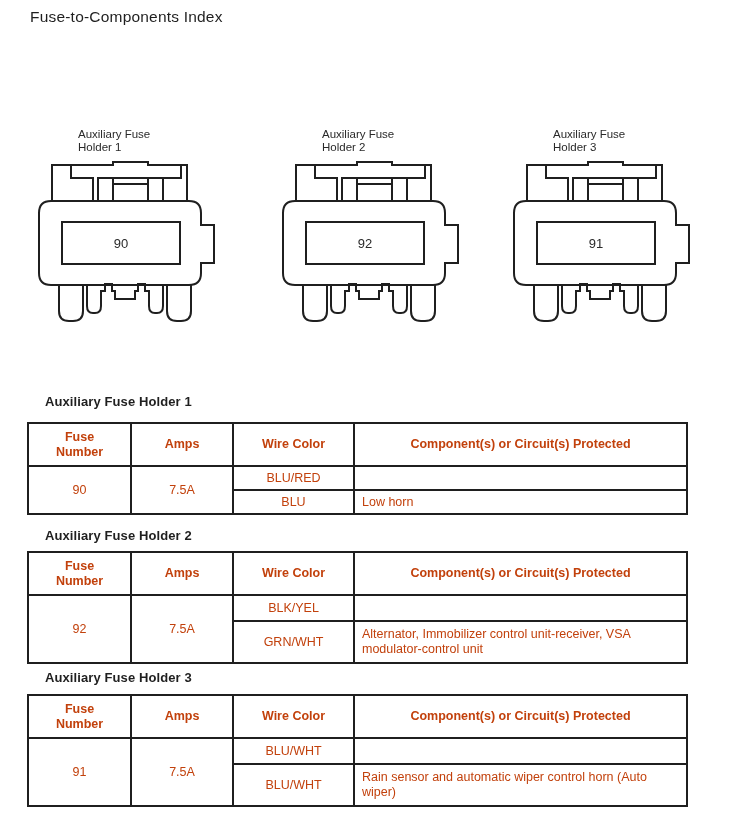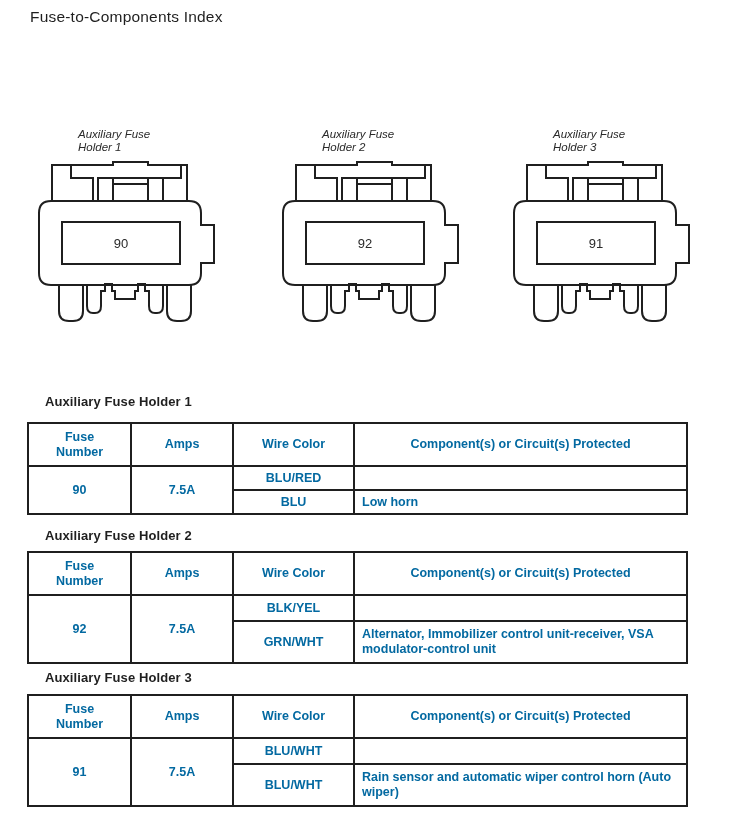--- a/index.html
+++ b/index.html
@@ -11,48 +11,47 @@
     overflow:hidden;
   }
   .page-title{
     position:absolute;left:30px;top:8px;
     font-size:15.5px;font-weight:normal;letter-spacing:.2px;
   }
   
   .holder{position:absolute;top:128px;width:205px;}
   .holder-label{
     margin-left:43px;font-size:11.5px;line-height:13px;
-    white-space:pre-line;color:#2a2a2a;font-style:italic;
+    white-space:pre-line;color:#2a2a2a;
   }
   .holder-art{position:relative;width:200px;height:170px;margin-top:7px;}
   .holder-art svg{display:block;width:200px;height:170px;}
   .fuse-num{
     position:absolute;left:27px;top:61px;width:118px;height:42px;
     display:flex;align-items:center;justify-content:center;
     font-size:13px;color:#2a2a2a;
   }
   #holder-1{left:35px;} #holder-2{left:279px;} #holder-3{left:510px;}
   
   .tbl-heading{
     position:absolute;left:45px;
     font-size:13px;font-weight:bold;letter-spacing:.1px;
   }
   #heading-1{top:394px;} #heading-2{top:528px;} #heading-3{top:670px;}
   table.fuse-table{
     position:absolute;left:27px;width:659px;
     border-collapse:collapse;table-layout:fixed;
-    font-size:12.5px;color:#0369a1;
+    font-size:12.5px;color:#c2410c;
   }
   #table-1{top:422px;} #table-2{top:551px;} #table-3{top:694px;}
   .fuse-table th,.fuse-table td{
     border:2px solid #1f1f1f;
     padding:1px 4px;
     text-align:center;vertical-align:middle;
     line-height:1.2;
-    font-weight:bold;
   }
   .fuse-table th{font-weight:bold;white-space:pre-line;}
   .fuse-table td.comp{text-align:left;padding-left:7px;padding-right:10px;}
   .col-fuse{width:103px;} .col-amps{width:102px;}
   .col-wire{width:121px;} .col-comp{width:333px;}
   #table-1 th{height:39px;} #table-1 td{height:20px;}
   #table-2 th,#table-3 th{height:39px;}
   #table-2 tr.r1 td,#table-3 tr.r1 td{height:22px;}
   #table-2 tr.r2 td,#table-3 tr.r2 td{height:38px;}
 </style>

